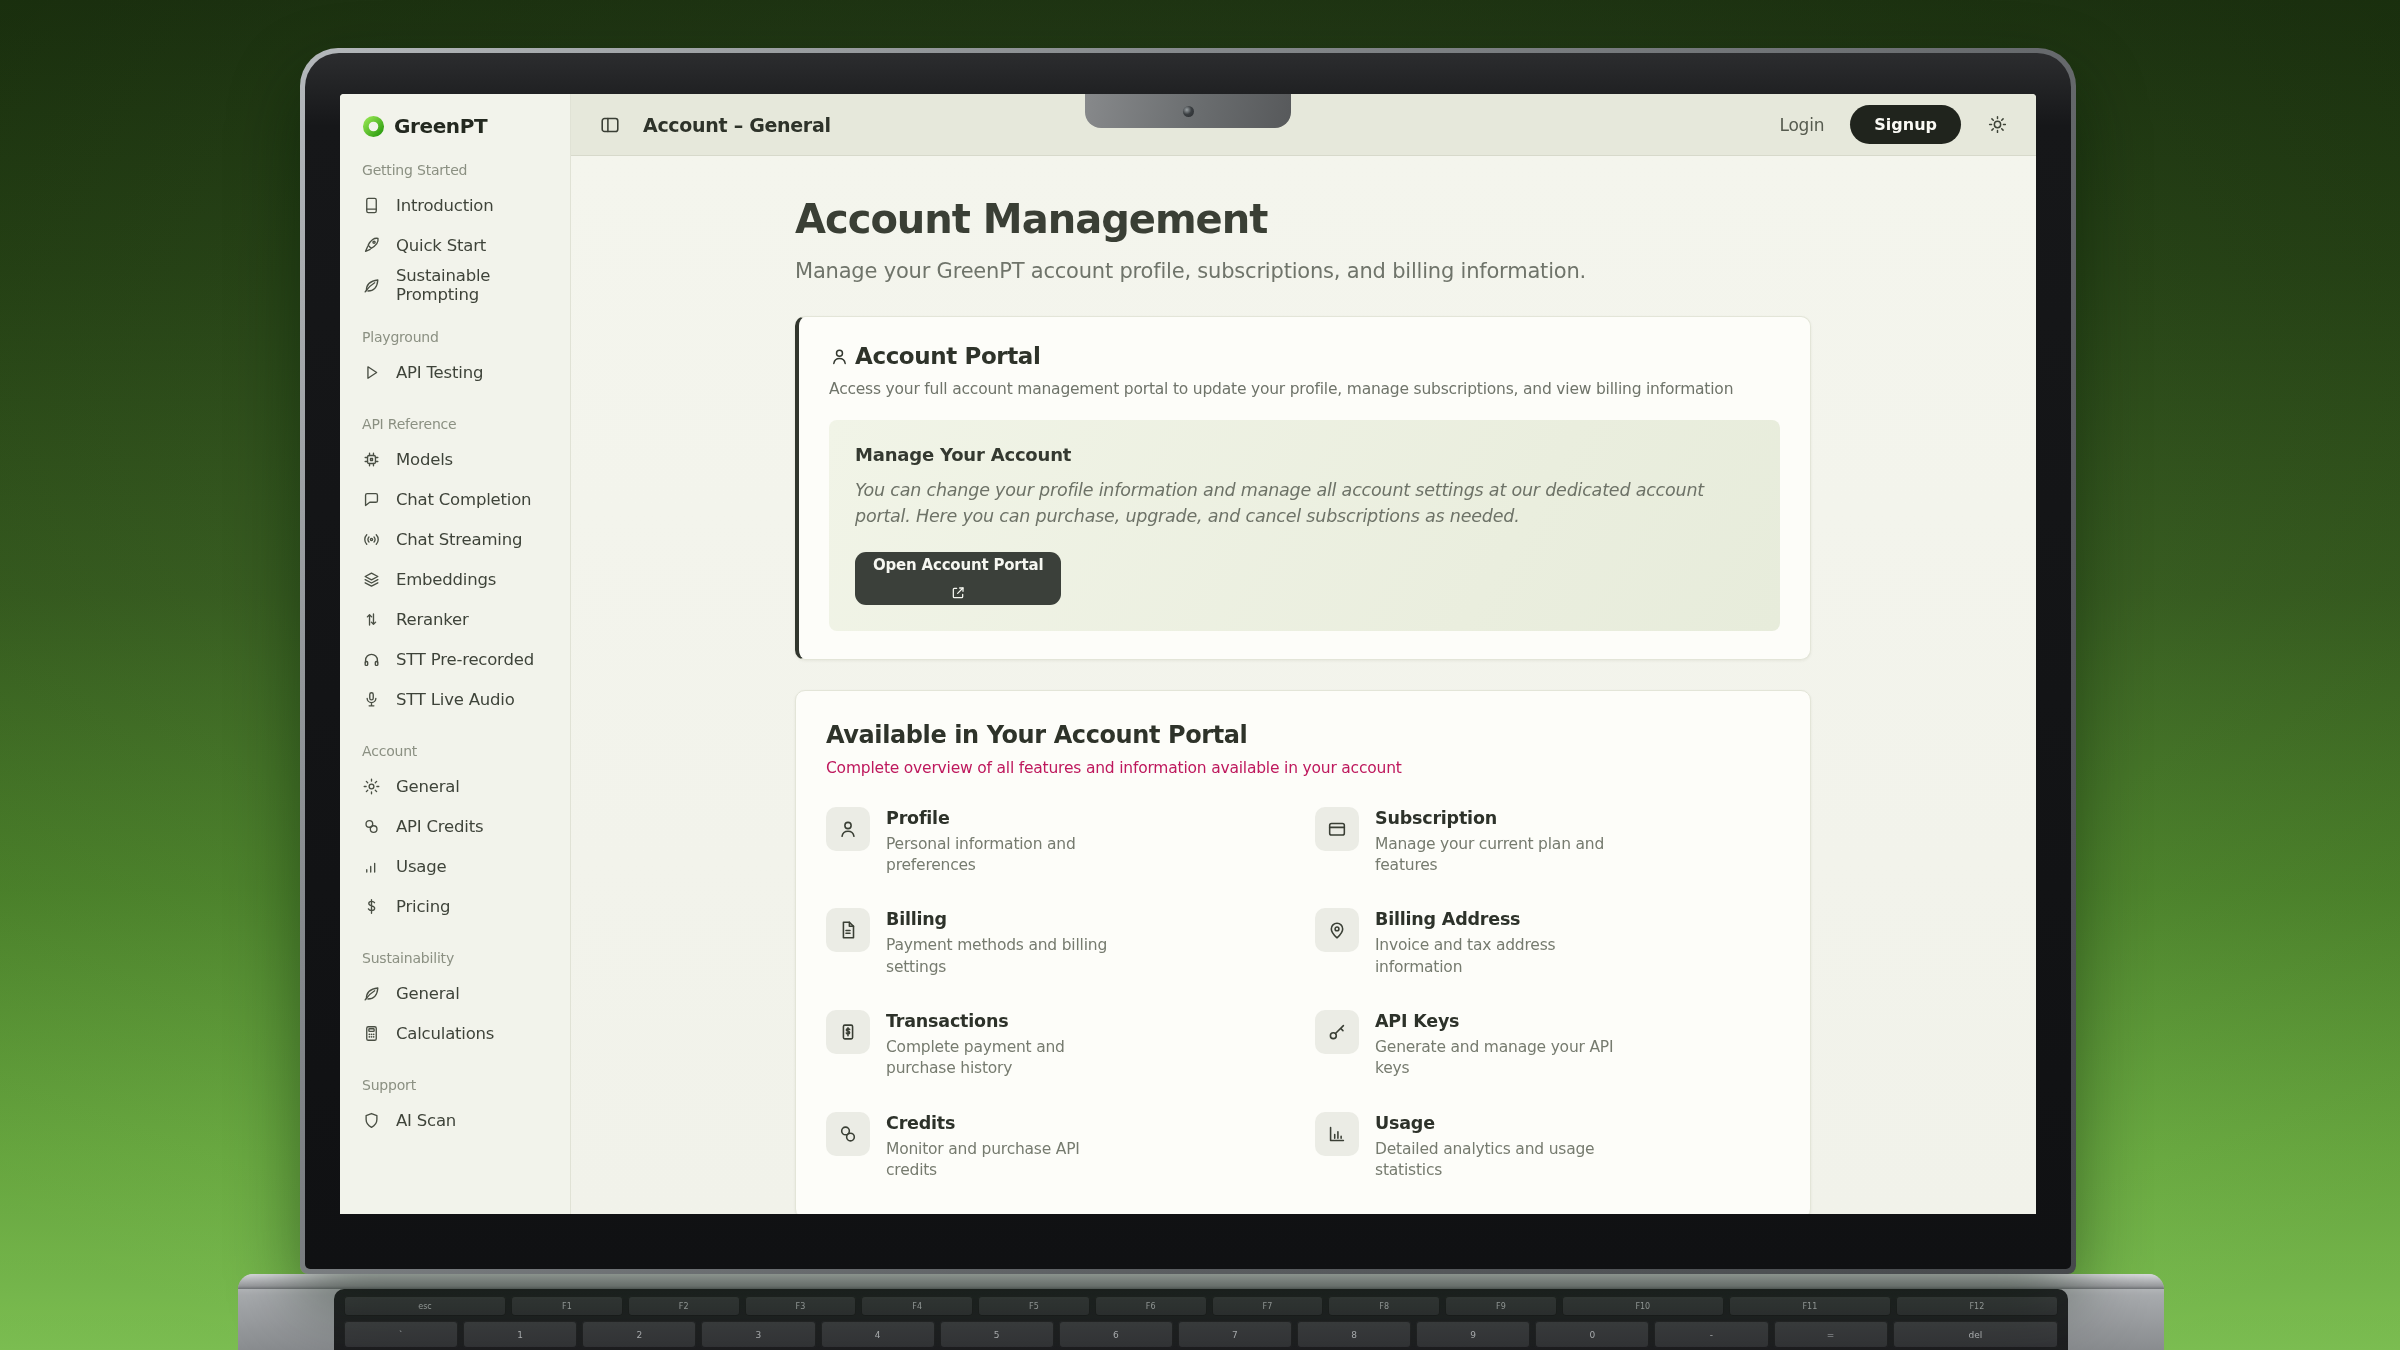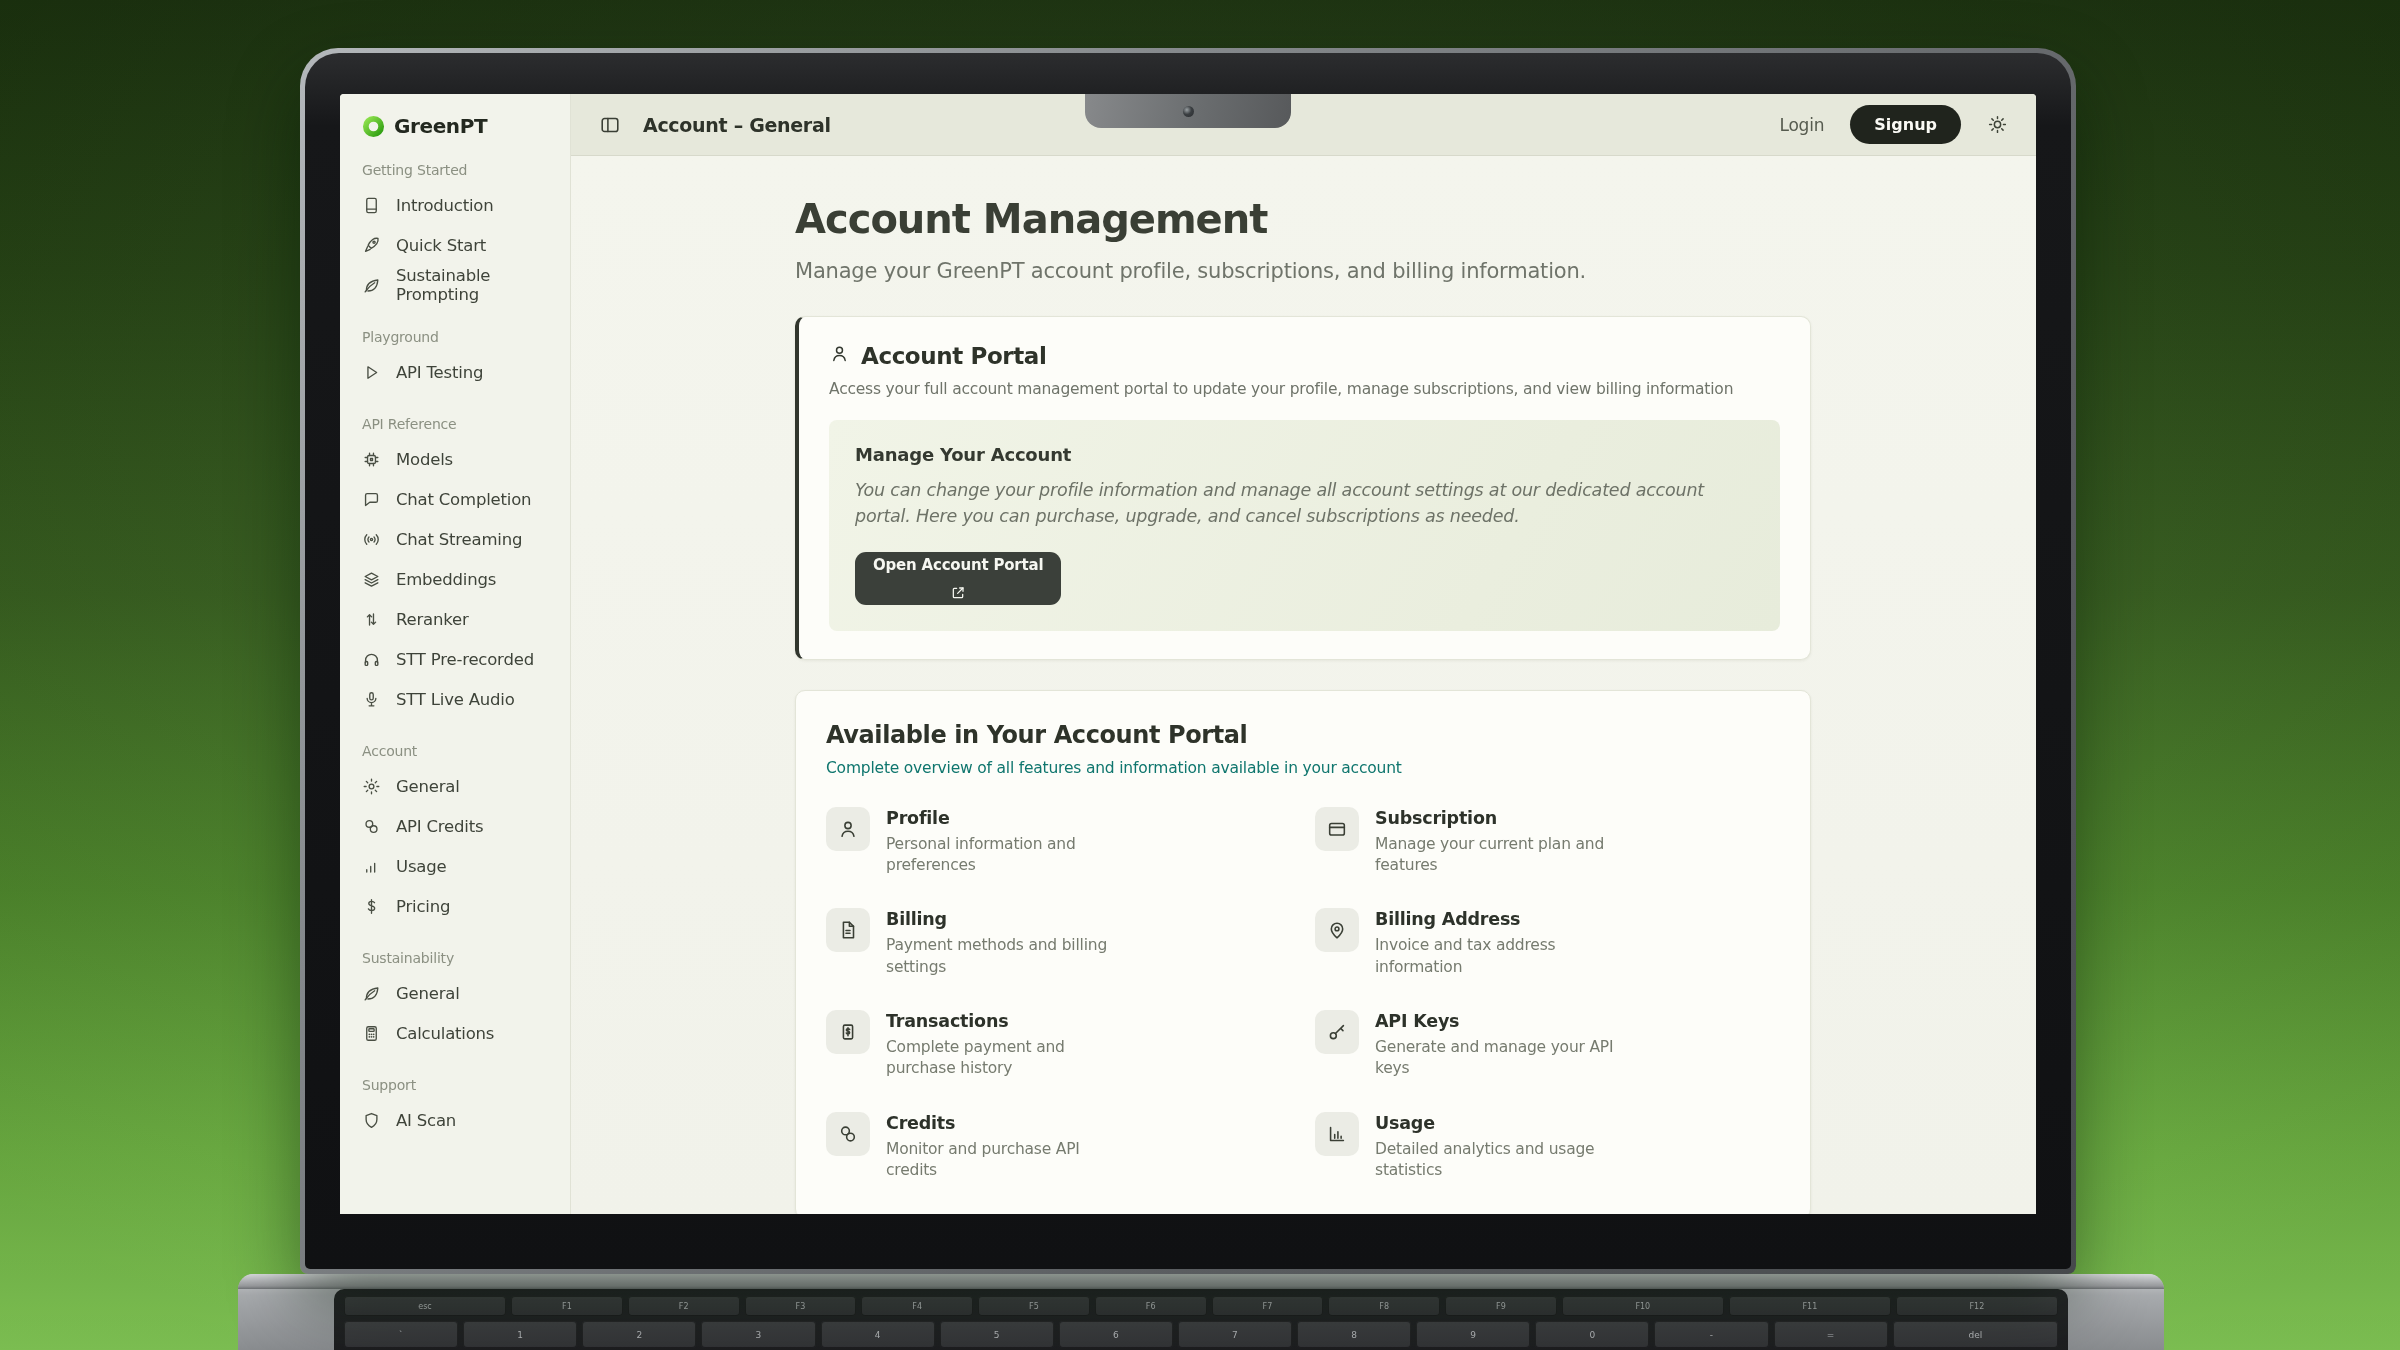--- a/index.html
+++ b/index.html
@@ -103,42 +103,42 @@
   
   .main{ flex:1; background:linear-gradient(180deg,#f4f5ed,#f1f2ea); overflow:hidden;
     padding:40px 0 0 224px; }
   .page-title{ font-size:40px; font-weight:700; color:#3a3f35; letter-spacing:-1px; }
   .page-sub{ margin-top:17px; font-size:21px; color:#6f746a; }
   .card{
     width:1016px; background:#fdfdf9; border:1px solid #e3e5d8; border-radius:10px;
     box-shadow:0 1px 3px rgba(50,60,30,0.07);
   }
   .portal-card{ margin-top:33px; border-left:4px solid #31362d; padding:26px 30px 28px; }
-  .card-head{ display:flex; gap:11px; }
+  .card-head{ display:flex; align-items:center; gap:5px; }
   .card-head .ic{ width:21px; height:21px; color:#33382f; }
   .card-head .ic svg{ width:100%; height:100%; }
   .card-title{ font-size:23px; font-weight:600; color:#2e332a; letter-spacing:-0.4px; }
   .card-desc{ margin-top:11px; font-size:15.5px; color:#6f746a; }
   .portal-box{
     margin-top:22px; border-radius:8px; padding:24px 26px 26px;
     background:linear-gradient(120deg,#f1f4e7 0%,#eaeede 70%,#e7ecdb 100%);
   }
   .box-title{ font-size:18px; font-weight:600; color:#343930; }
   .box-text{ margin-top:12px; font-size:17.5px; line-height:1.5; color:#6d7267; max-width:880px;font-style:italic; }
   .portal-btn{
     margin-top:22px; display:inline-flex; align-items:center; gap:11px;
     background:#3b403a; color:#f6f7f1; border:none; border-radius:11px;
     padding:4px 18px; font-size:15px; font-weight:700; cursor:pointer;
     font-family:inherit; letter-spacing:-0.2px;flex-direction:column;
   }
   .portal-btn .ic{ width:16px; height:16px; }
   .portal-btn .ic svg{ width:100%; height:100%; }
   .features-card{ margin-top:30px; padding:30px 30px 36px; }
   .features-title{ font-size:24px; font-weight:600; color:#2e332a; letter-spacing:-0.4px; }
-  .features-sub{ margin-top:10px; font-size:15.5px; color:#0f766e; }
+  .features-sub{ margin-top:10px; font-size:15.5px; color:#be185d; }
   .features-grid{
     margin-top:30px; display:grid; grid-template-columns:repeat(2,1fr);
     column-gap:24px; row-gap:32px;
   }
   .feature{ display:flex; gap:16px; align-items:flex-start; }
   .feature-ic{
     width:44px; height:44px; border-radius:10px; background:#ebece5; flex-shrink:0;
     display:flex; align-items:center; justify-content:center; color:#3a3f35;
   }
   .feature-ic svg{ width:22px; height:22px; }

